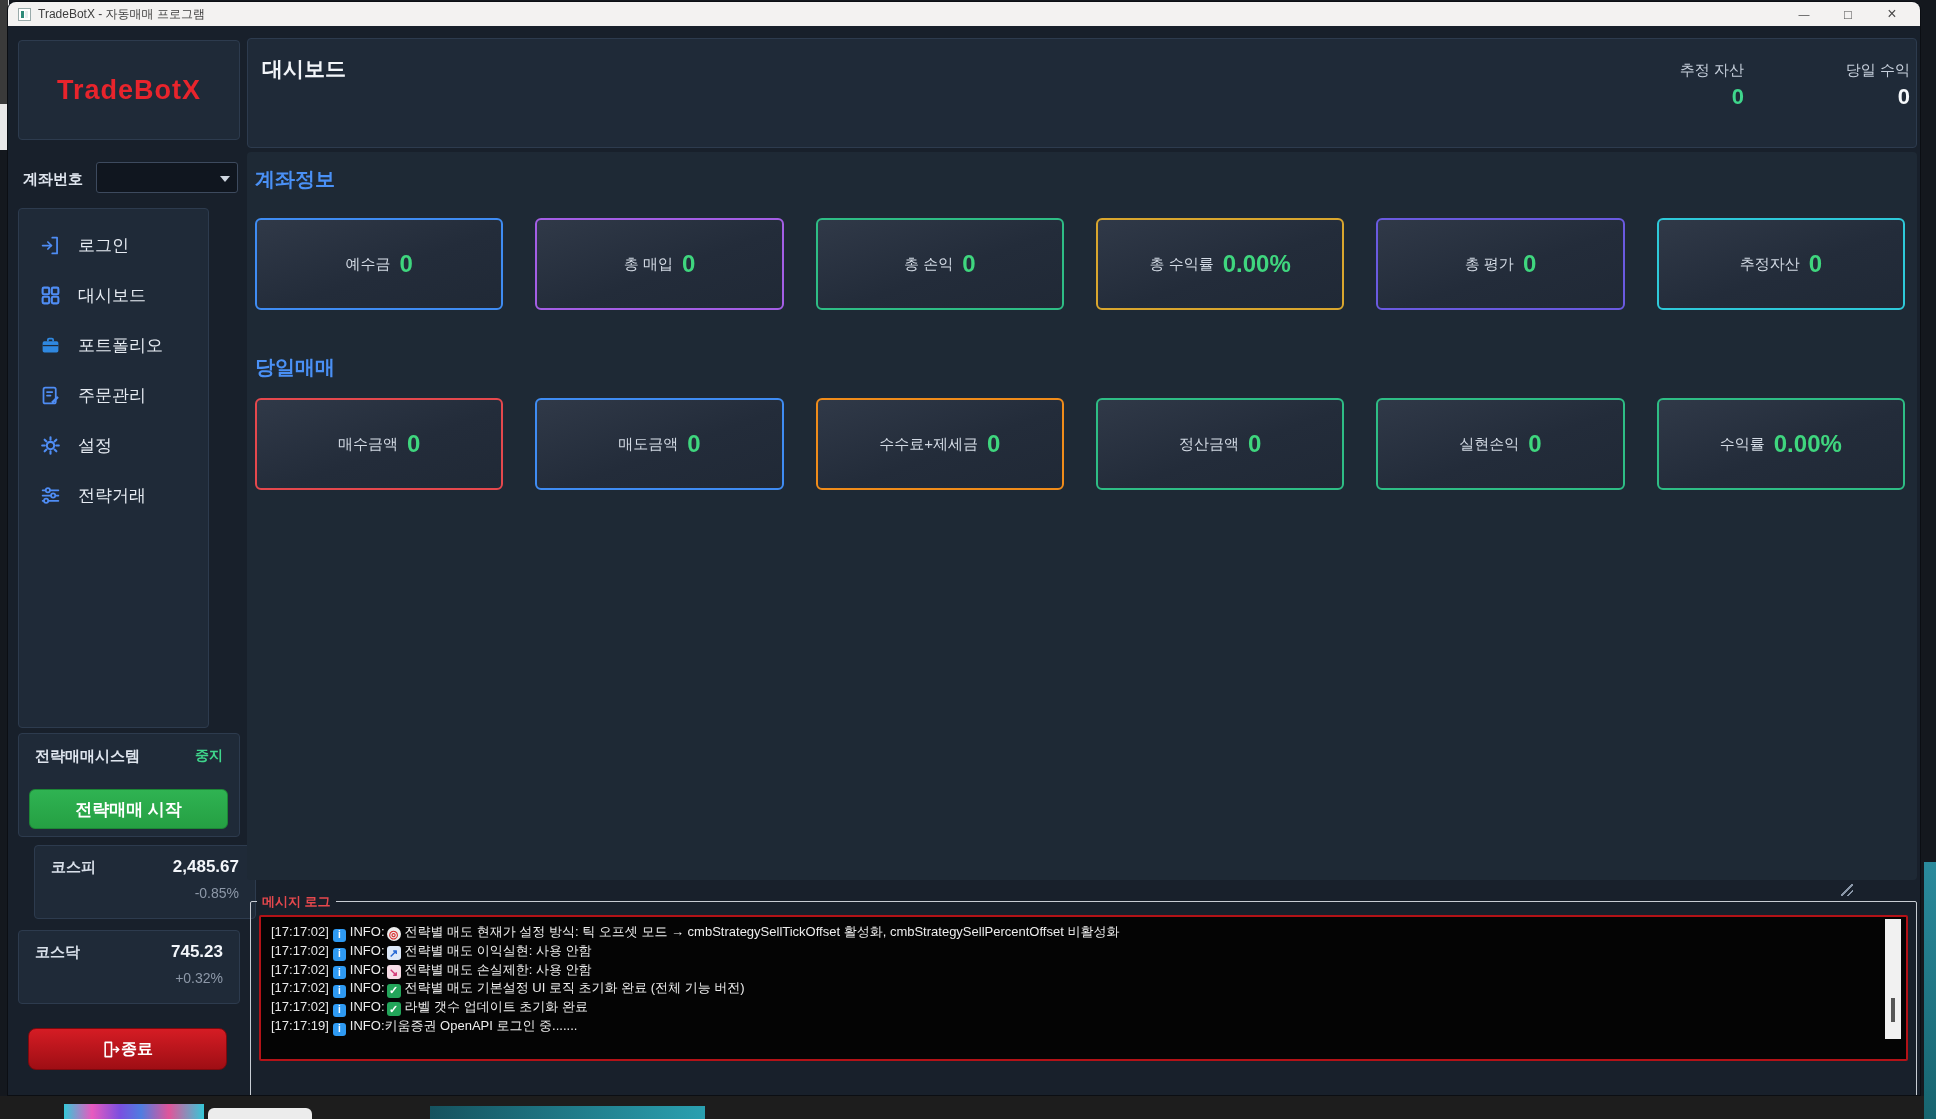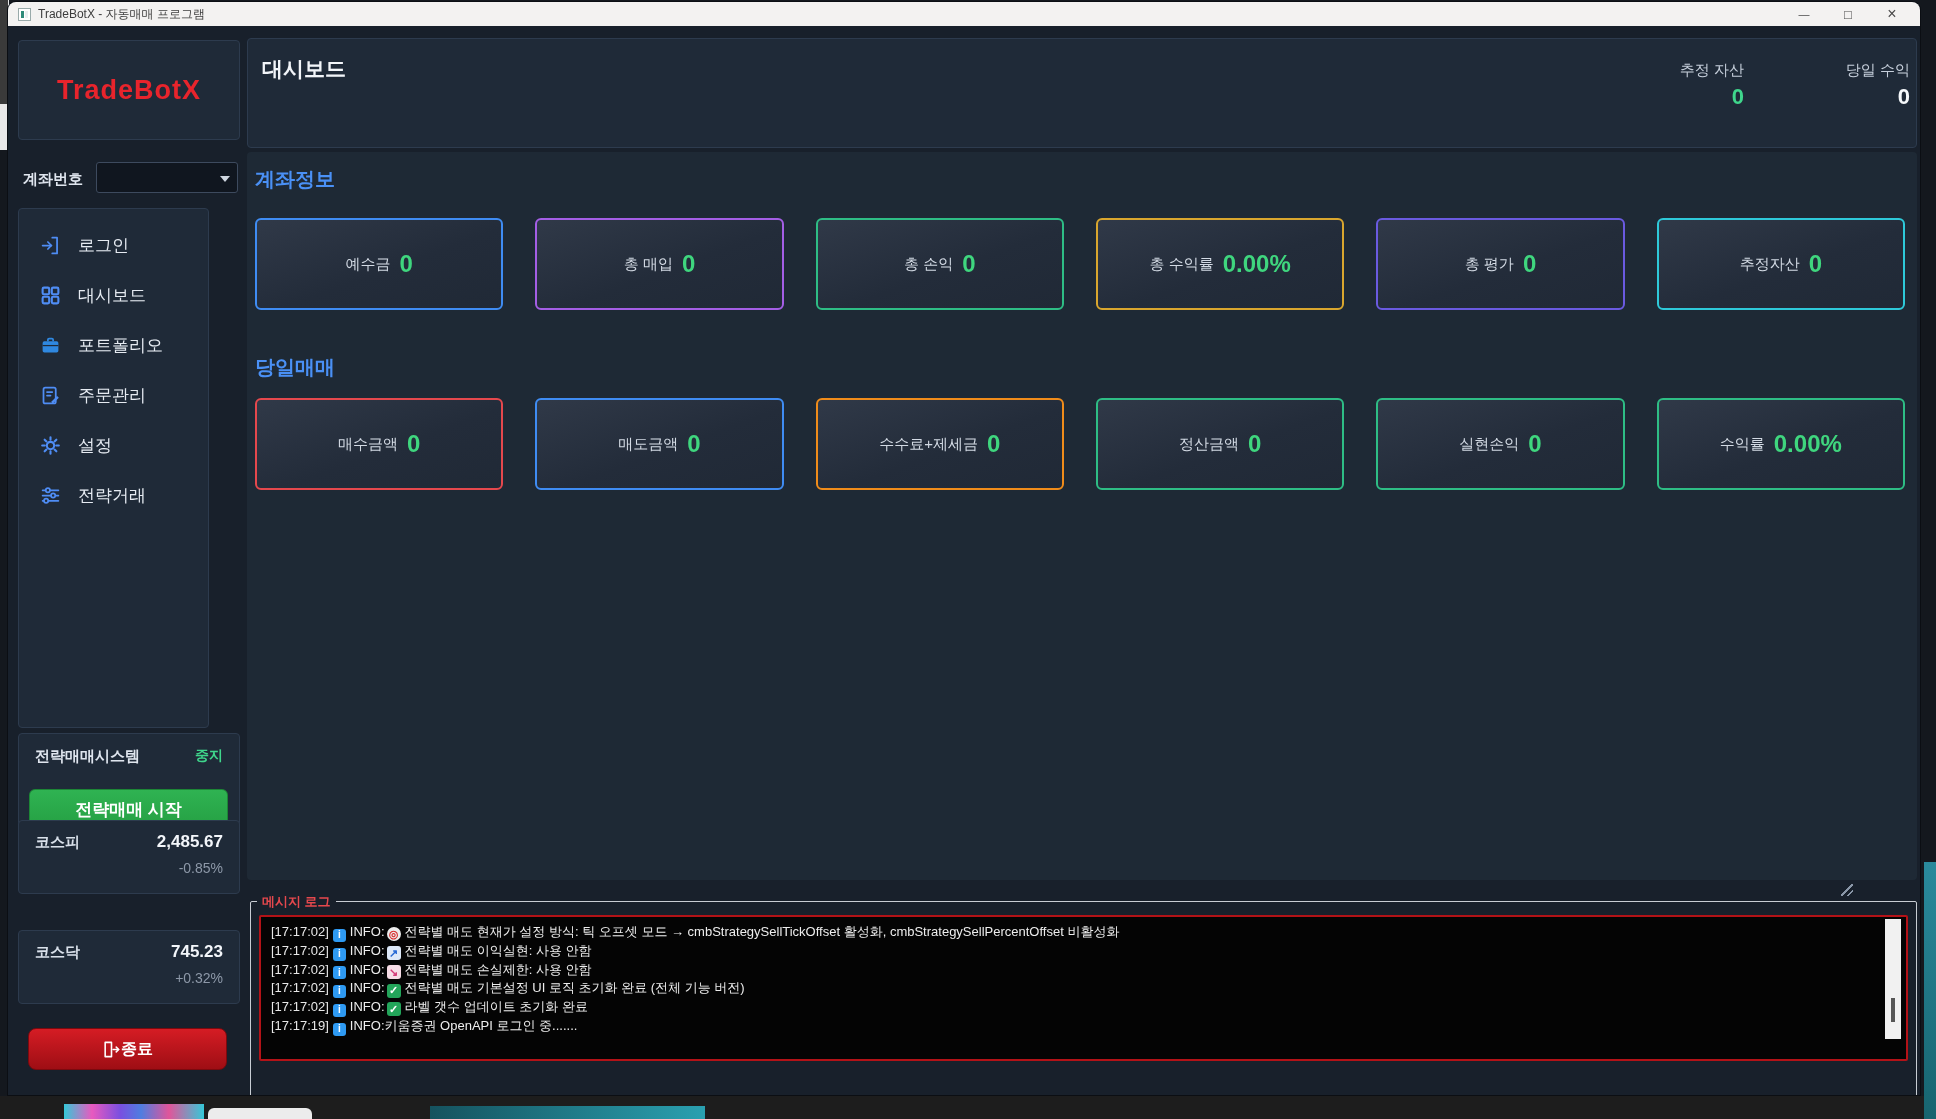--- a/index.html
+++ b/index.html
@@ -57,21 +57,21 @@
   .strategy-panel { left:10px; top:731px; width:222px; height:104px; }
   .strategy-head { display:flex; justify-content:space-between; padding:13px 16px 0 16px; }
   .strategy-title { font-size:15px; font-weight:bold; color:#dfe5ee; }
   .strategy-status { font-size:14px; font-weight:bold; }
   .start-btn { position:absolute; left:10px; top:55px; width:199px; height:40px; border-radius:6px;
                background:linear-gradient(#2fb352,#25a043); border:1px solid #1d8636;
                color:#fff; font-size:17px; font-weight:bold;
                display:flex; align-items:center; justify-content:center; cursor:pointer; }
 
   .index-panel { left:10px; width:222px; height:74px; padding:11px 16px; }
-  .index-kospi { top:818px; } .index-kosdaq { top:928px; }
+  .index-kospi { top:843px;margin-left:16px; } .index-kosdaq { top:928px; }
   .index-row1 { display:flex; justify-content:space-between; align-items:baseline; }
   .index-name { font-size:15px; font-weight:bold; color:#d9e0ea; }
   .index-value { font-size:17px; font-weight:bold; color:#f3f6fa; }
   .index-change { text-align:right; font-size:14px; color:#8d98a8; margin-top:8px; }
 
   .exit-btn { position:absolute; left:20px; top:1026px; width:199px; height:42px; border-radius:8px;
               background:linear-gradient(#d51c24,#9e0e14); border:1px solid #7c090e;
               color:#fff; font-size:16px; font-weight:bold;
               display:flex; align-items:center; justify-content:center; cursor:pointer; }
 

